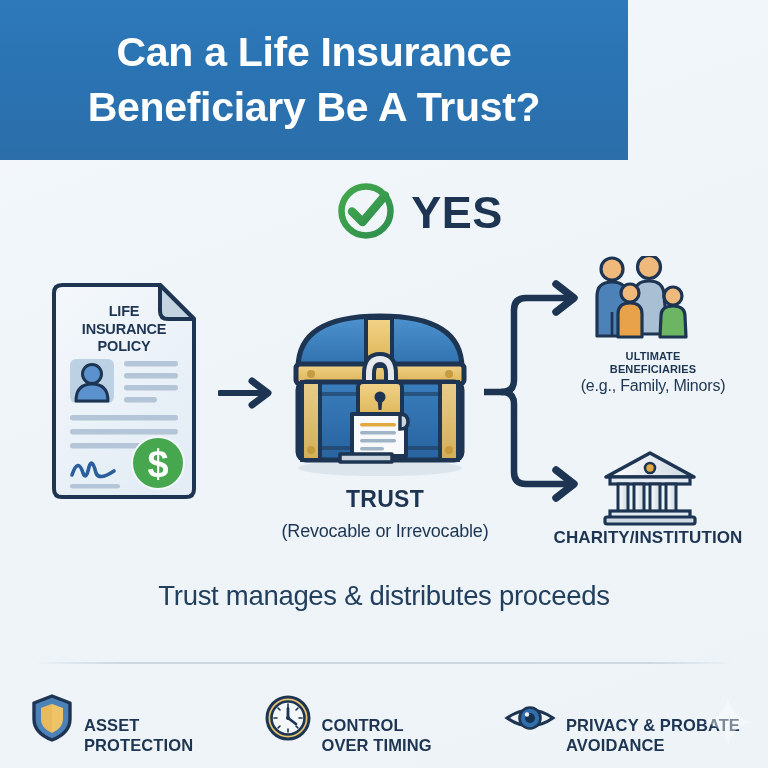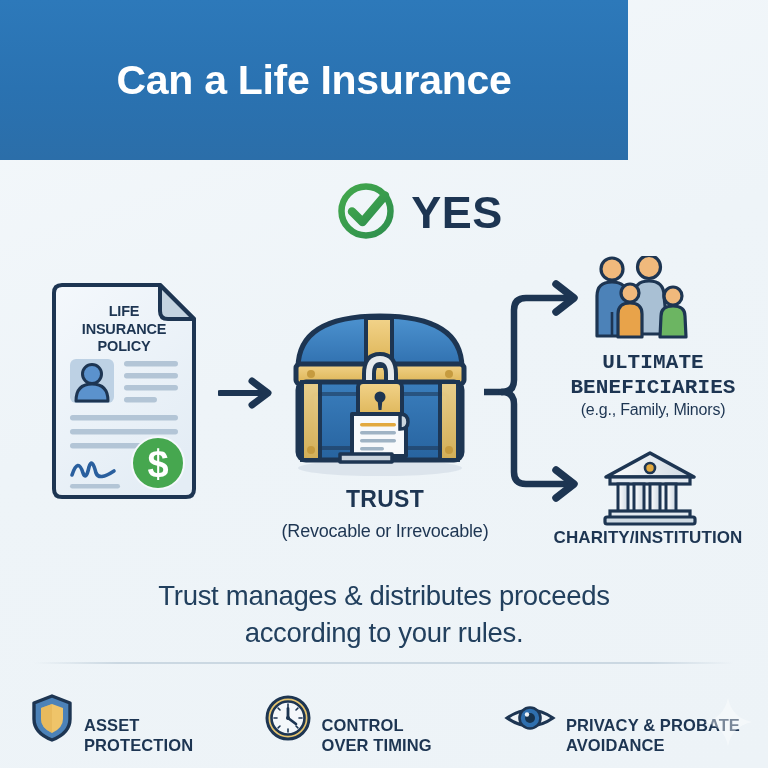--- a/index.html
+++ b/index.html
@@ -121,25 +121,24 @@
   }
   .family-label {
     position: absolute;
     left: 538px; top: 350px;
     width: 230px;
     text-align: center;
   }
   .family-label .l1,
   .family-label .l2 {
     color: #1d3552;
-    font-size: 21px;
+    font-size: 11px;
     font-weight: bold;
     line-height: 1.2;
     letter-spacing: 0.1px;
-    font-family: Liberation Mono, monospace;
   }
   .family-label .l3 {
     color: #1d3552;
     font-size: 16px;
     line-height: 1.25;
     letter-spacing: -0.2px;
   }
 
   
   .bank-wrap {
@@ -207,20 +206,21 @@
     opacity: 0.75;
   }
 </style>
 </head>
 <body>
 
 <div id="infographic">
 
   <div class="header-band">
     <div class="header-line">Can a Life Insurance</div>
+    <div class="header-line">Beneficiary Be A Trust?</div>
   </div>
 
   <div class="yes-row">
     <span>
       <svg width="62" height="62" viewBox="0 0 62 62">
         <defs>
           <linearGradient id="gGreen" x1="0" y1="0" x2="1" y2="1">
             <stop offset="0%" stop-color="#43a84c"></stop>
             <stop offset="100%" stop-color="#2e8f4e"></stop>
           </linearGradient>
@@ -390,21 +390,20 @@
 
       <rect x="8" y="61" width="80" height="7" fill="#e3eaf1" stroke="#1d3552" stroke-width="3.2"></rect>
       <rect x="3" y="67" width="90" height="7" rx="2" fill="#cfdae3" stroke="#1d3552" stroke-width="3.2"></rect>
     </svg>
   </div>
 
   <div class="charity-label">CHARITY/INSTITUTION</div>
 
   <div class="tagline">
     <div>Trust manages &amp; distributes proceeds</div>
-    <div>according to your rules.</div>
   </div>
 
   <div class="divider"></div>
 
   <div class="features">
 
     <div class="feature">
       <span>
         <svg width="44" height="50" viewBox="0 0 44 50">
           <path d="M22 3 L40 10 L40 26 Q40 40 22 47 Q4 40 4 26 L4 10 Z" fill="#4c82b8" stroke="#1d3552" stroke-width="3.4" stroke-linejoin="round"></path>

